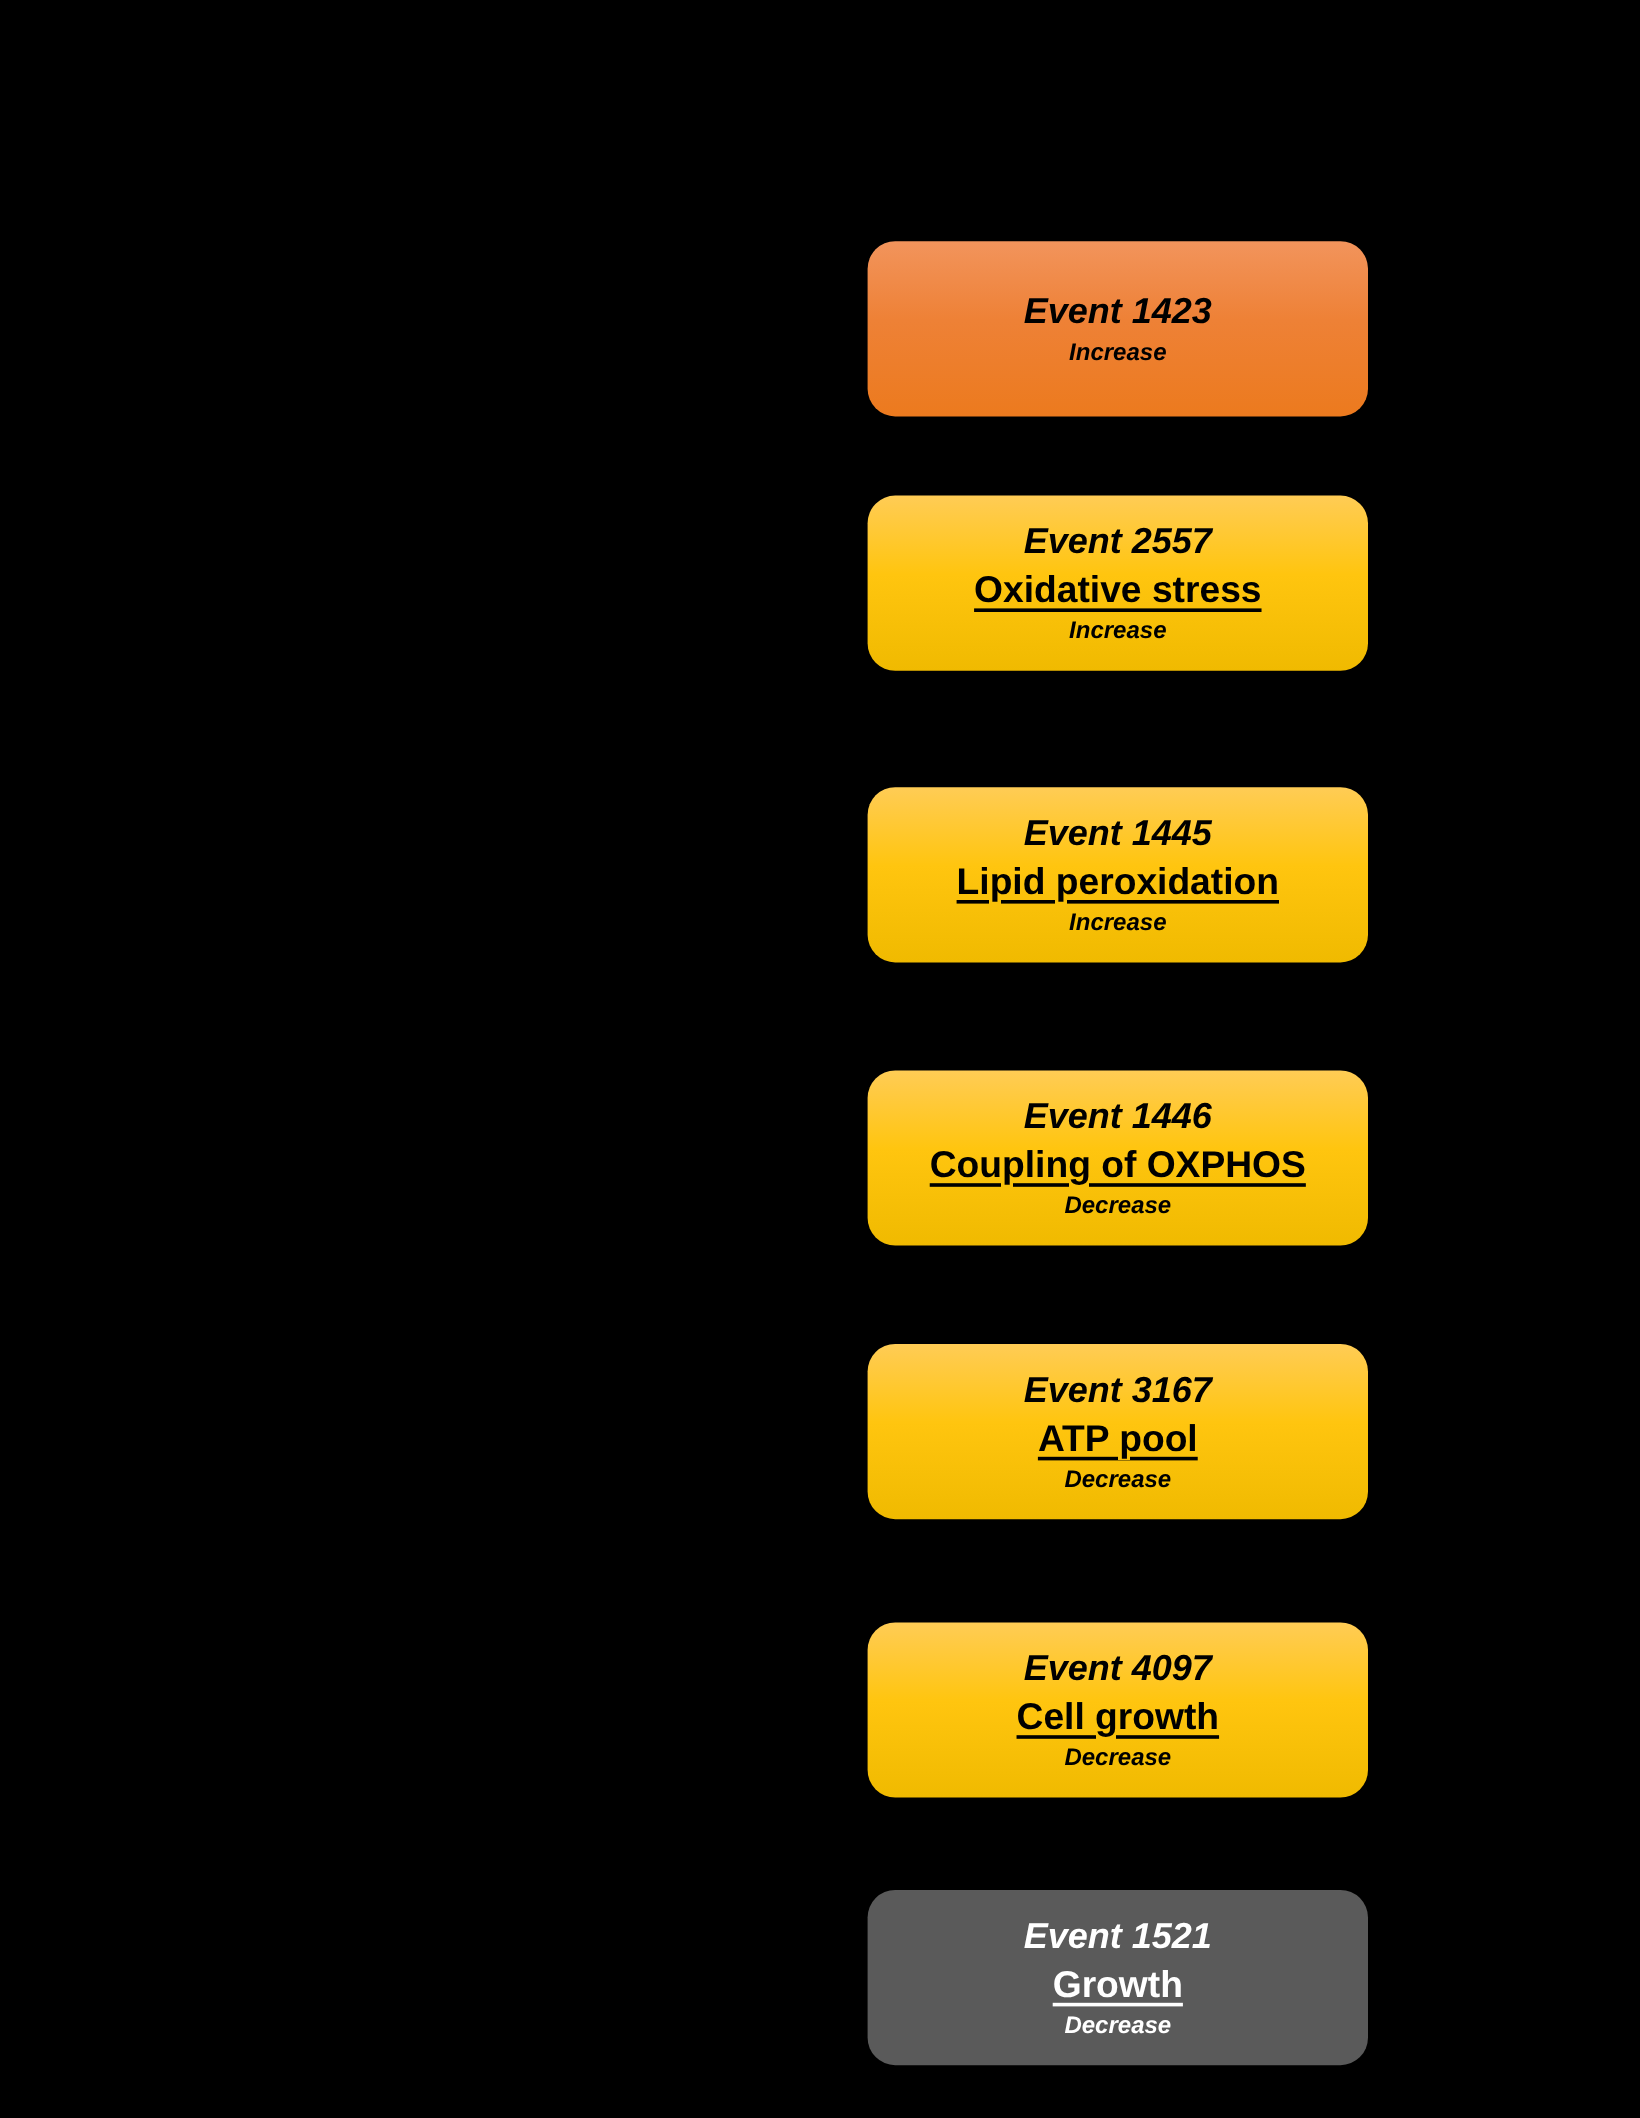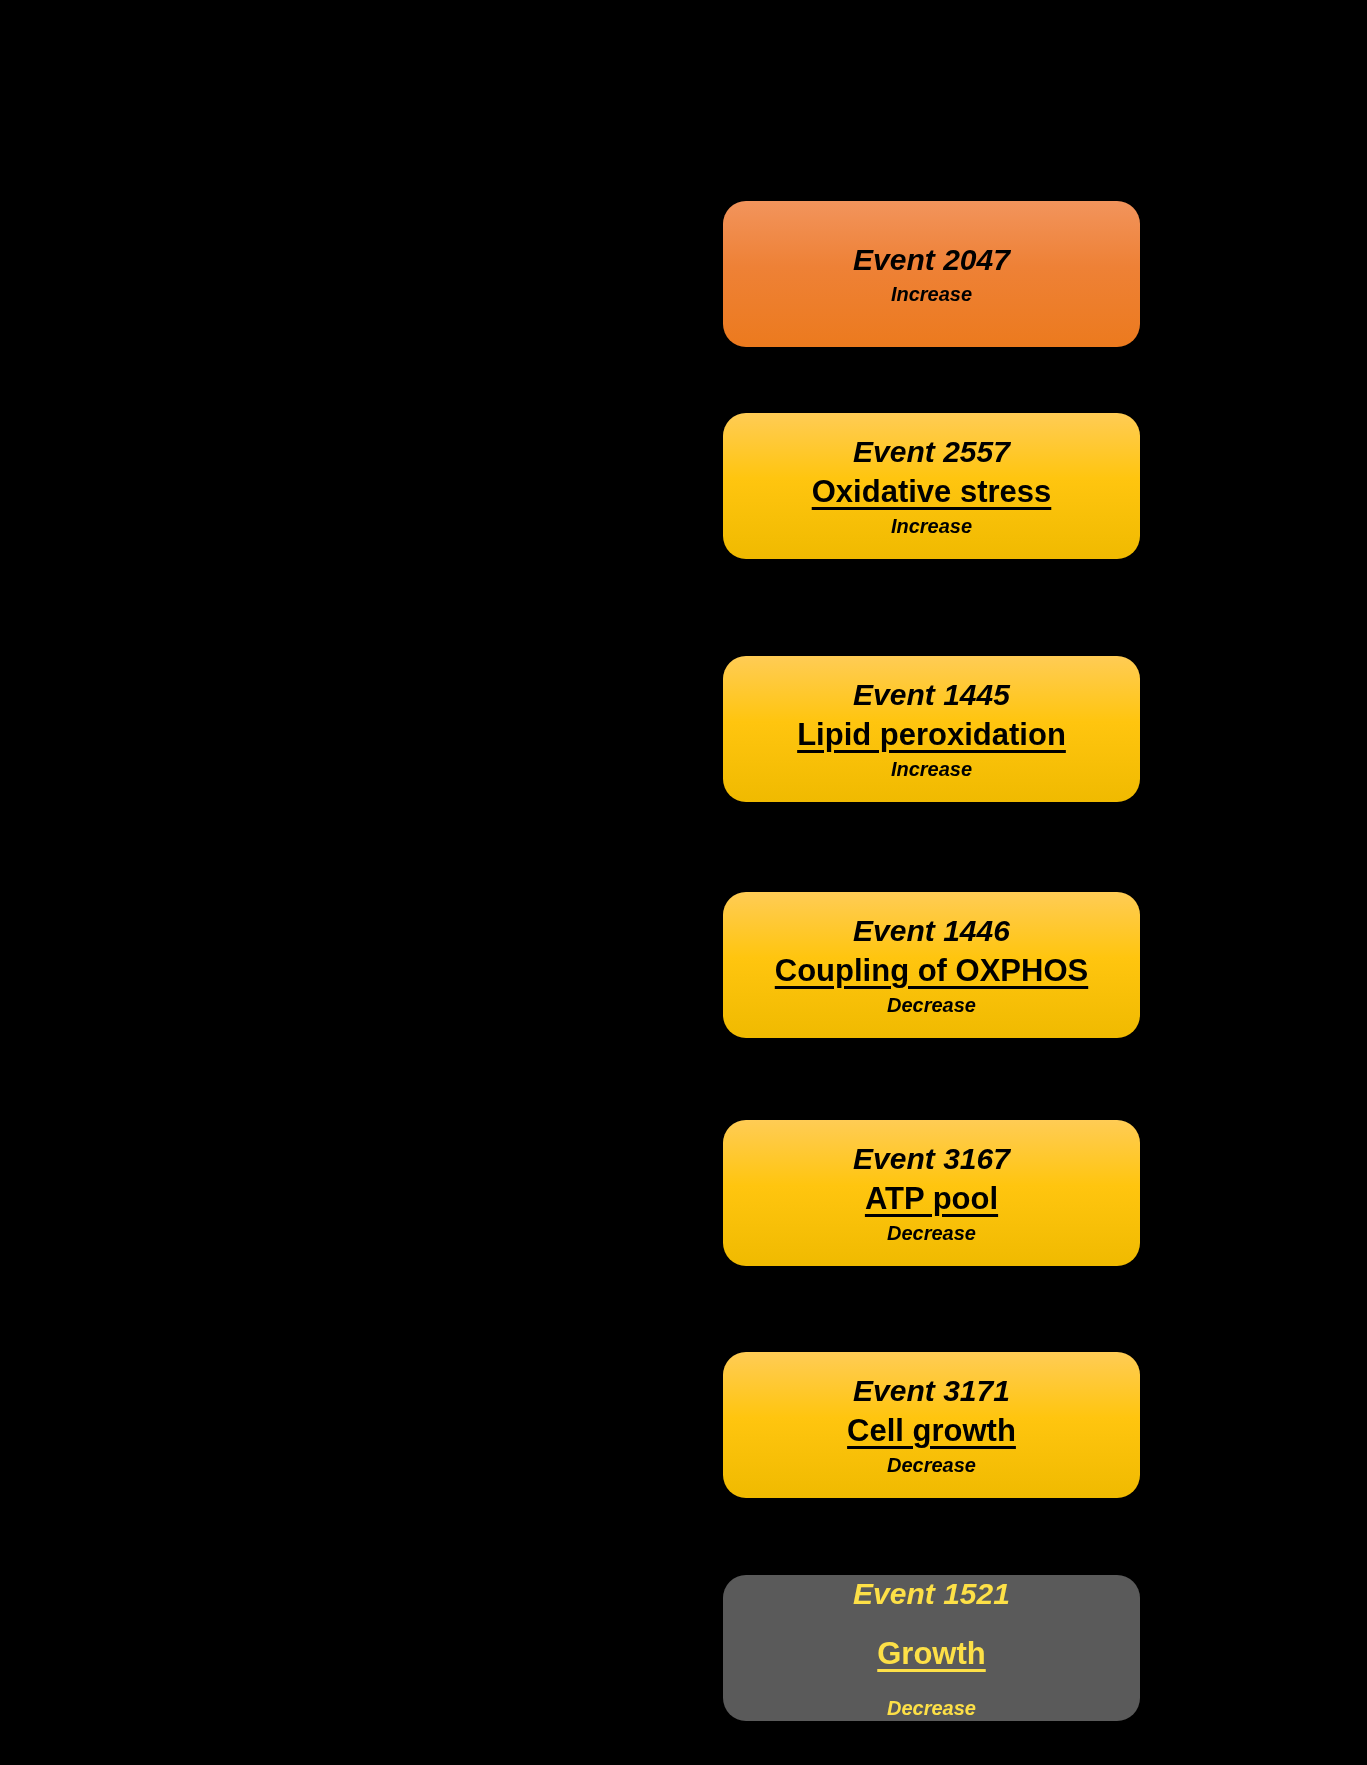--- a/index.html
+++ b/index.html
@@ -39,22 +39,21 @@
   .node-orange {
     background: linear-gradient(to bottom, #F2945C 0%, #EE8136 45%, #EC7A1E 100%);
     color: #000000;
   }
   .node-yellow {
     background: linear-gradient(to bottom, #FFCC55 0%, #FFC50F 45%, #F0BA00 100%);
     color: #000000;
   }
   .node-gray {
     background: #5A5A5A;
-    color: #fde047;
-    gap: 20px;
+    color: #ffffff;
   }
   .node-line {
     display: block;
     white-space: nowrap;
   }
   .line-event {
     font-style: italic;
     font-weight: bold;
     font-size: 30px;
     margin-bottom: 9px;
@@ -72,21 +71,21 @@
     font-weight: bold;
     font-size: 20px;
   }
 </style>
 </head>
 <body>
 
 <div id="canvas">
 
   <div class="event-node node-orange" style="top:201px;">
-    <span class="node-line line-event">Event 2047</span>
+    <span class="node-line line-event">Event 1423</span>
     <span class="node-line line-direction">Increase</span>
   </div>
 
   <div class="event-node node-yellow" style="top:413px;">
     <span class="node-line line-event">Event 2557</span>
     <span class="node-line line-name">Oxidative stress</span>
     <span class="node-line line-direction">Increase</span>
   </div>
 
   <div class="event-node node-yellow" style="top:656px;text-align:center;">
@@ -101,21 +100,21 @@
     <span class="node-line line-direction">Decrease</span>
   </div>
 
   <div class="event-node node-yellow" style="top:1120px;">
     <span class="node-line line-event">Event 3167</span>
     <span class="node-line line-name">ATP pool</span>
     <span class="node-line line-direction">Decrease</span>
   </div>
 
   <div class="event-node node-yellow" style="top:1352px;">
-    <span class="node-line line-event">Event 3171</span>
+    <span class="node-line line-event">Event 4097</span>
     <span class="node-line line-name">Cell growth</span>
     <span class="node-line line-direction">Decrease</span>
   </div>
 
   <div class="event-node node-gray" style="top:1575px;">
     <span class="node-line line-event">Event 1521</span>
     <span class="node-line line-name">Growth</span>
     <span class="node-line line-direction">Decrease</span>
   </div>
 

